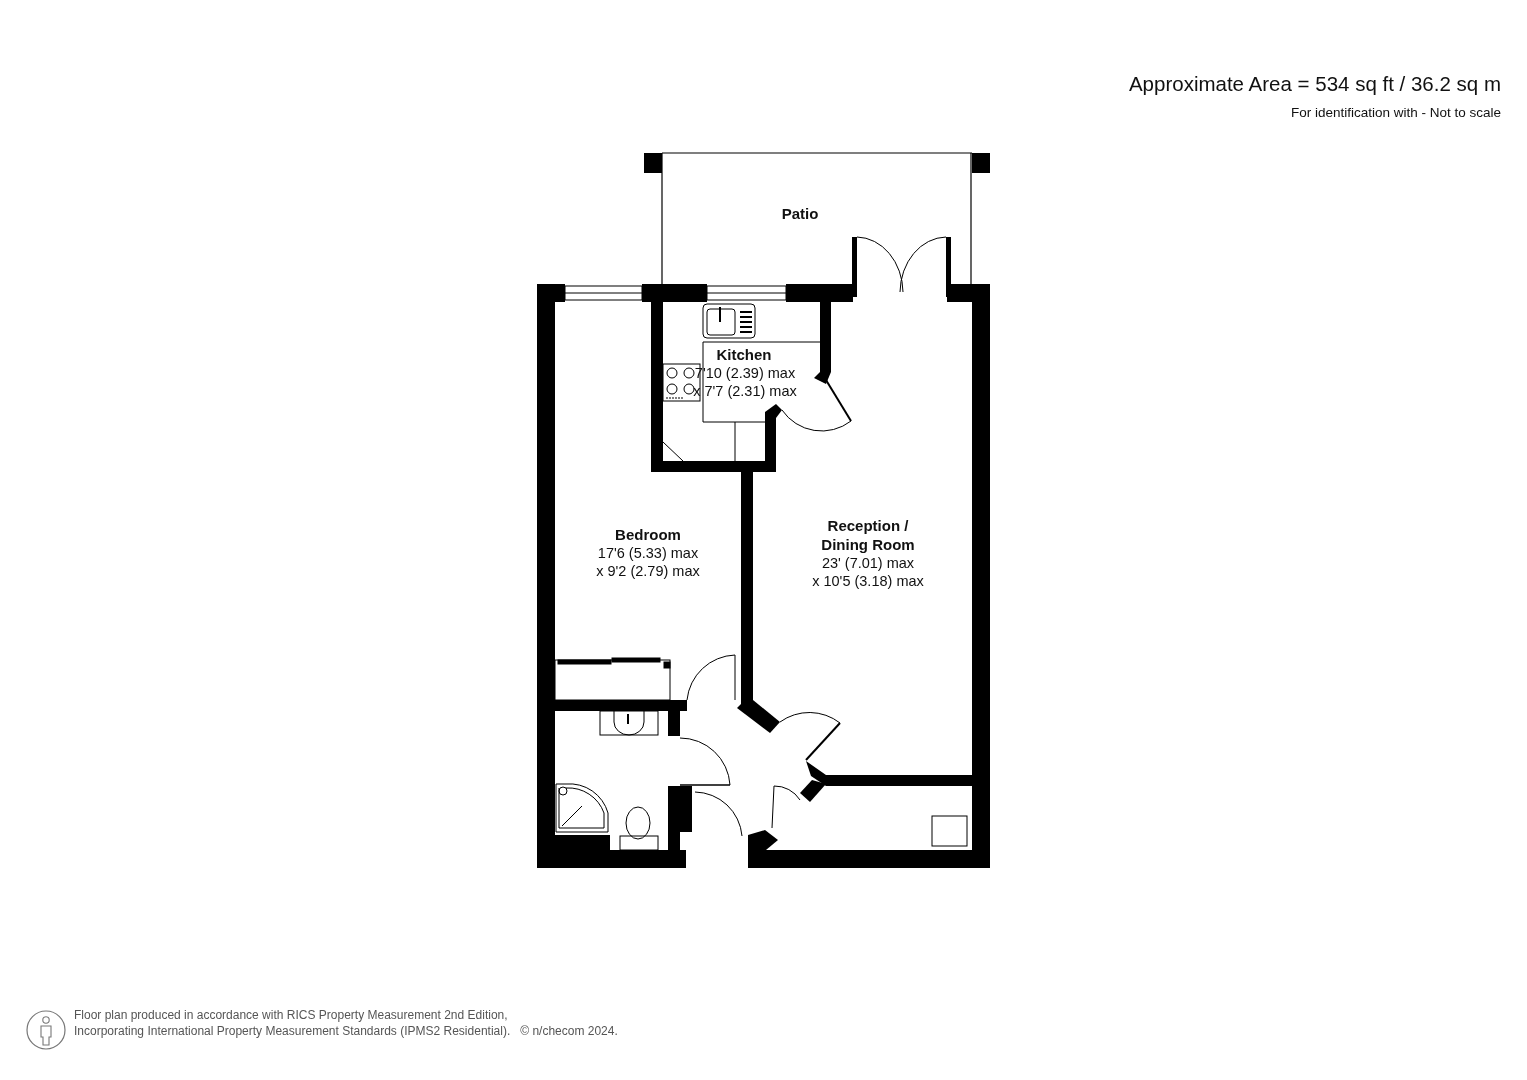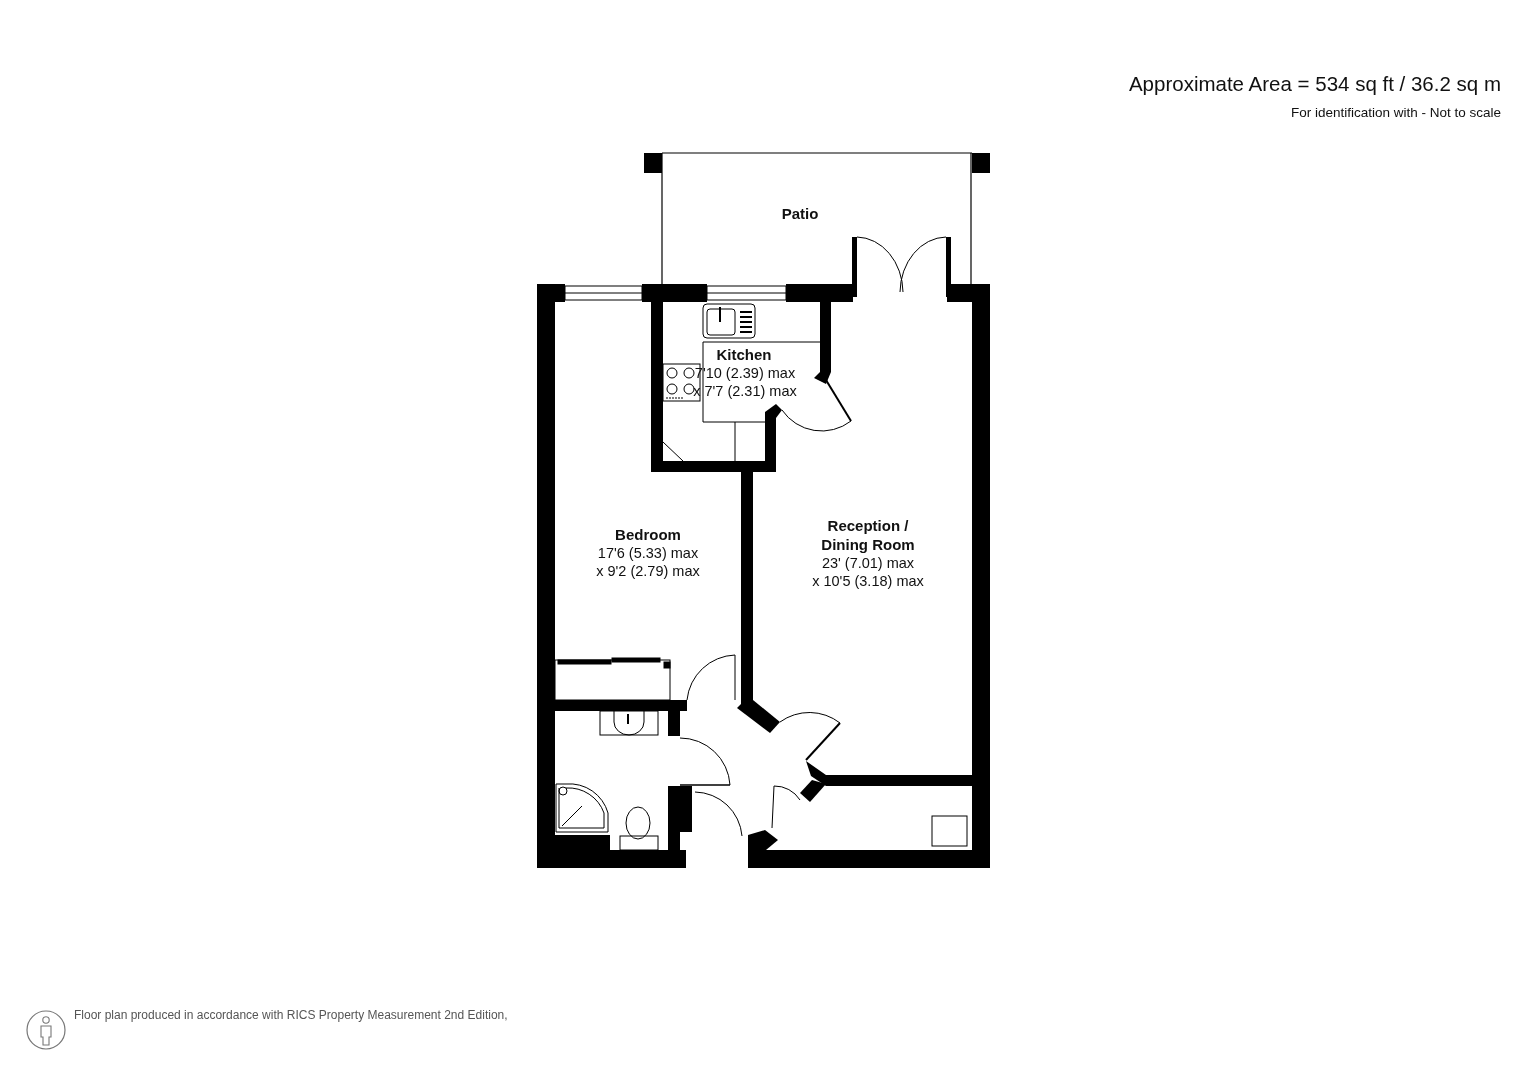--- a/index.html
+++ b/index.html
@@ -176,14 +176,15 @@
 </svg>
 
 <div class="footer">
   <svg class="footer-icon" viewBox="0 0 40 42" xmlns="http://www.w3.org/2000/svg">
     <circle cx="20" cy="21" r="19" fill="none" stroke="#777" stroke-width="1.2"></circle>
     <circle cx="20" cy="11" r="3.2" fill="none" stroke="#777" stroke-width="1.1"></circle>
     <path d="M15 17 L25 17 L25 28 L23 28 L23 36 L17 36 L17 28 L15 28 Z" fill="none" stroke="#777" stroke-width="1.1"></path>
   </svg>
   <div class="footer-lines">
     <div>Floor plan produced in accordance with RICS Property Measurement 2nd Edition,</div>
+    <div><span>Incorporating International Property Measurement Standards (IPMS2 Residential).</span><span class="gap"></span><span>© n/checom 2024.</span></div>
   </div>
 </div>
 
 </body></html>

